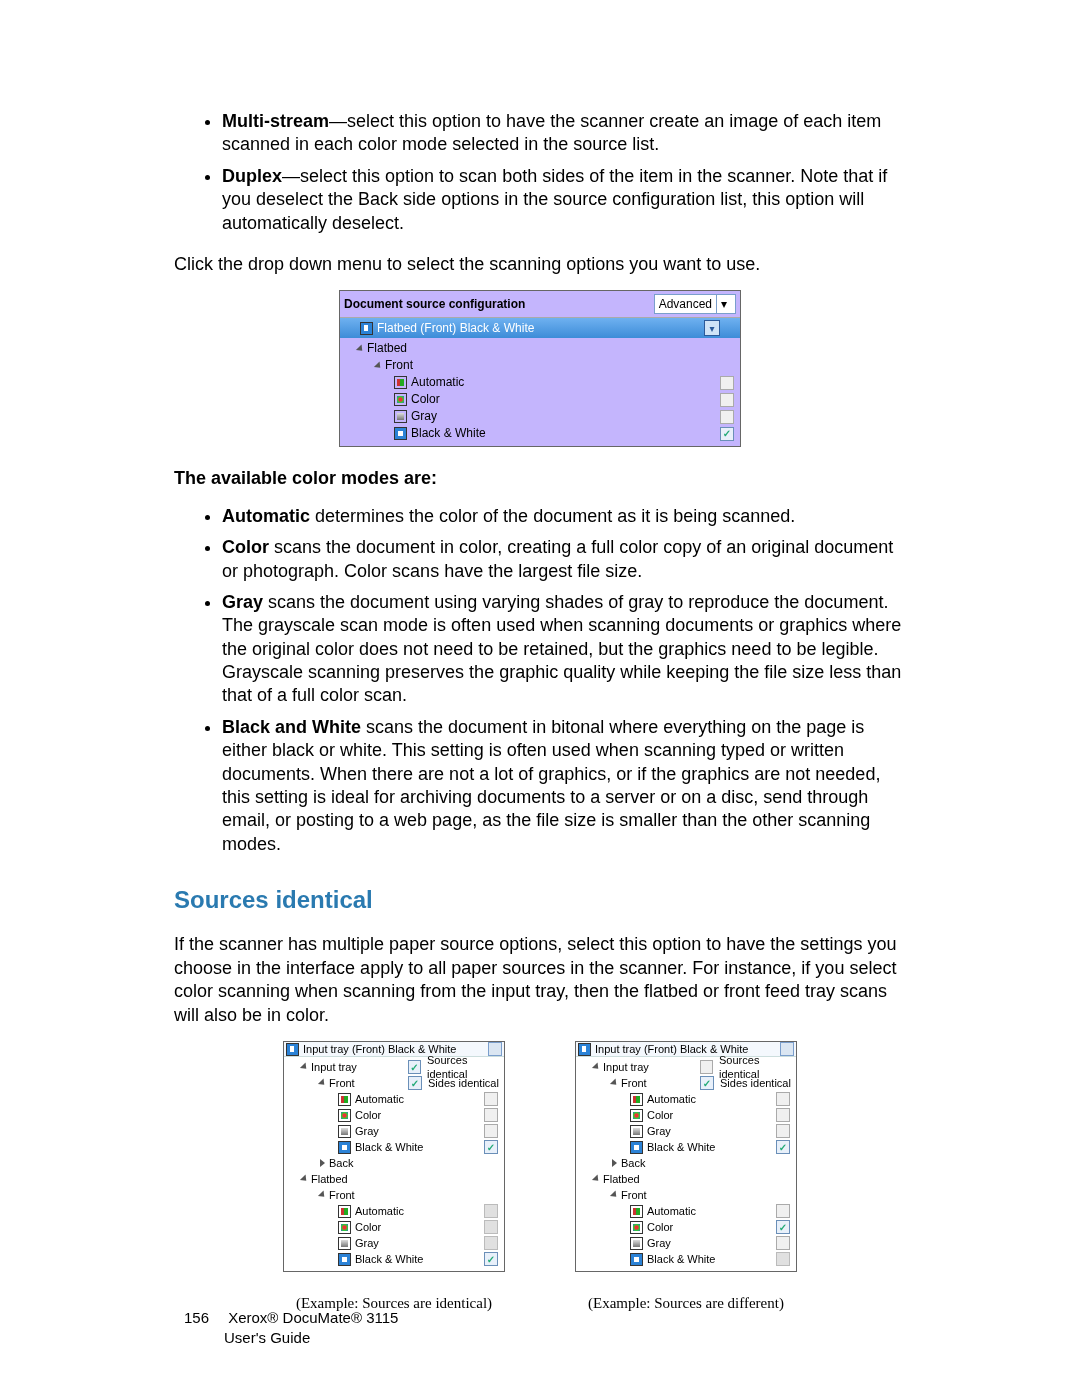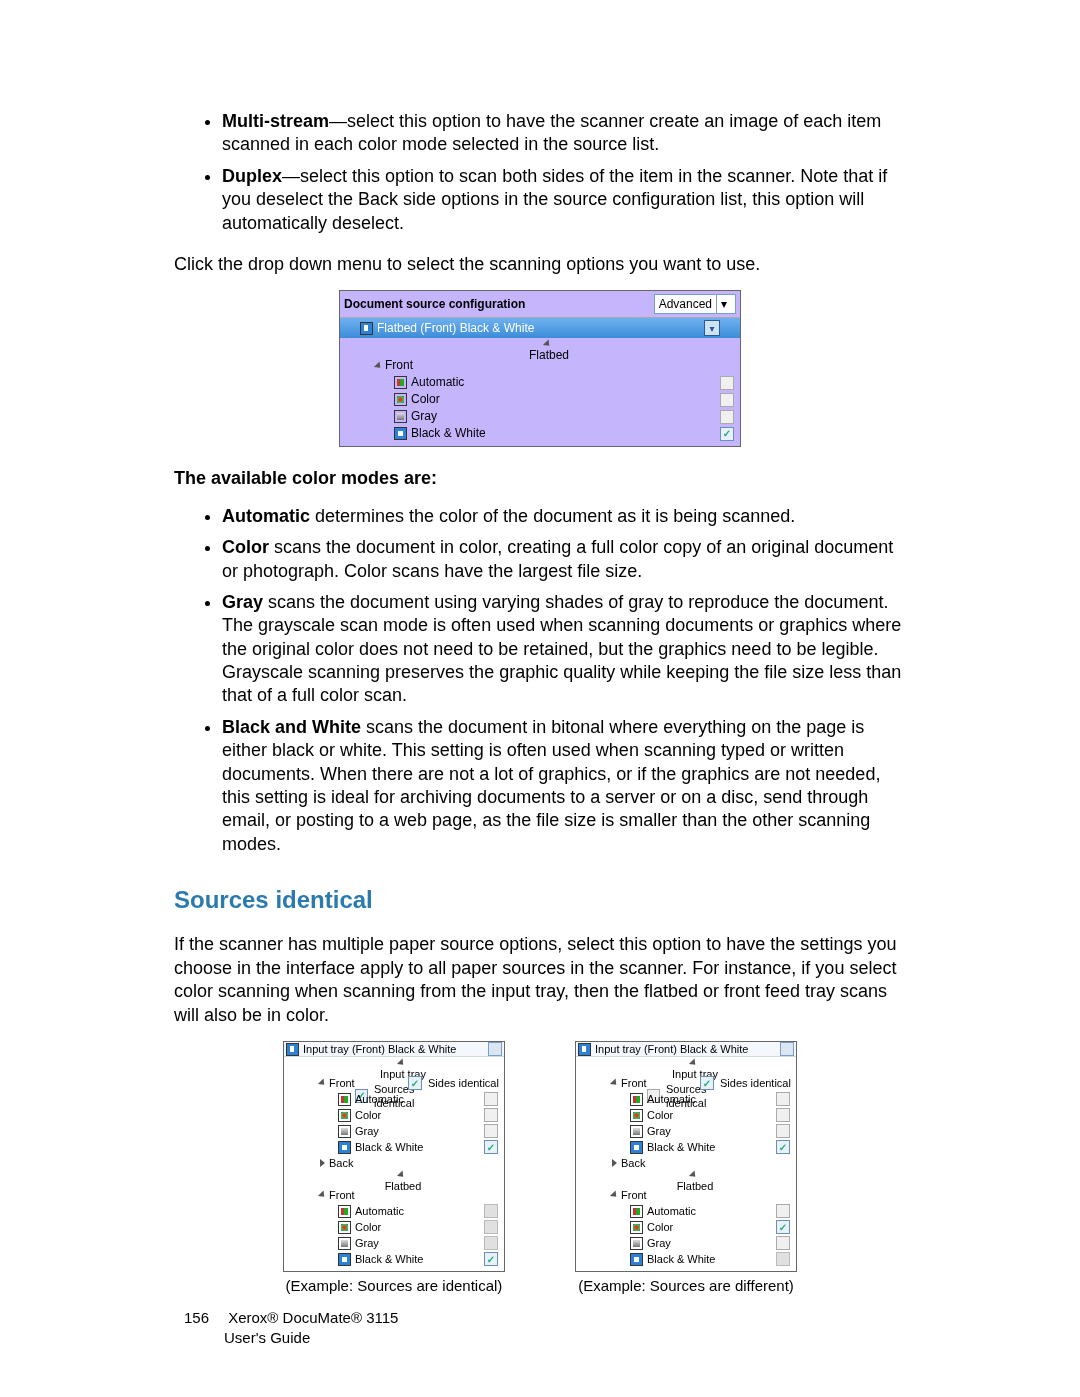--- a/index.html
+++ b/index.html
@@ -30,21 +30,22 @@
   .section-head {
     color: #2a7ab0;
     font-size: 24px;
     font-weight: 600;
     margin: 28px 0 18px 0;
   }
   .para { margin: 0 0 14px 0; }
   .caption {
     text-align: center;
     font-size: 15px;
-    margin-top: 4px;
+    margin-top: 22px;
+    font-family: Liberation Serif, serif;
   }
   .footer {
     position: absolute;
     left: 120px;
     bottom: 50px;
     font-size: 15px;
   }
   .footer .pg { display: inline-block; width: 40px; }
 
   
@@ -92,21 +93,21 @@
     width: 14px; height: 14px;
     background: #cfe3f7;
     color: #2b5a9a;
     display: flex; align-items: center; justify-content: center;
     border: 1px solid #2b5a9a;
     font-size: 10px;
   }
   .tree { padding: 2px 0 4px 0; }
   .trow { display: flex; align-items: center; height: 17px; }
   .trow .text { flex: 1; }
-  .ind1 { padding-left: 18px; flex-direction: column; }
+  .ind1 { padding-left: 18px; }
   .ind2 { padding-left: 36px; }
   .ind3 { padding-left: 54px; }
   .tri {
     display: inline-block;
     width: 0; height: 0;
     border-left: 5px solid #555;
     border-top: 4px solid transparent;
     border-bottom: 4px solid transparent;
     margin-right: 4px;
     transform: rotate(45deg);

